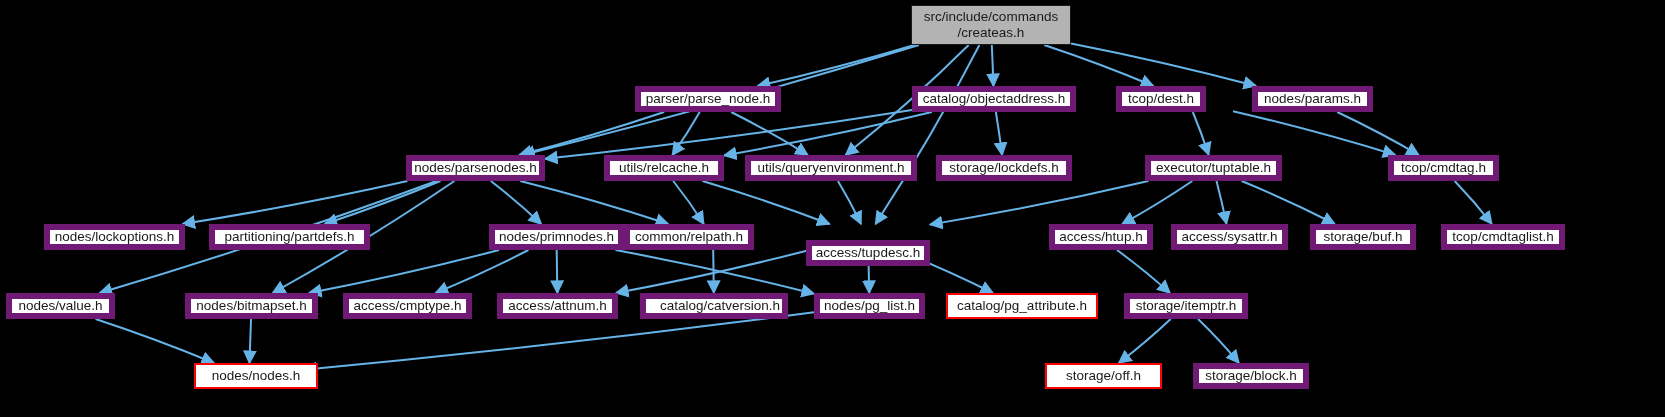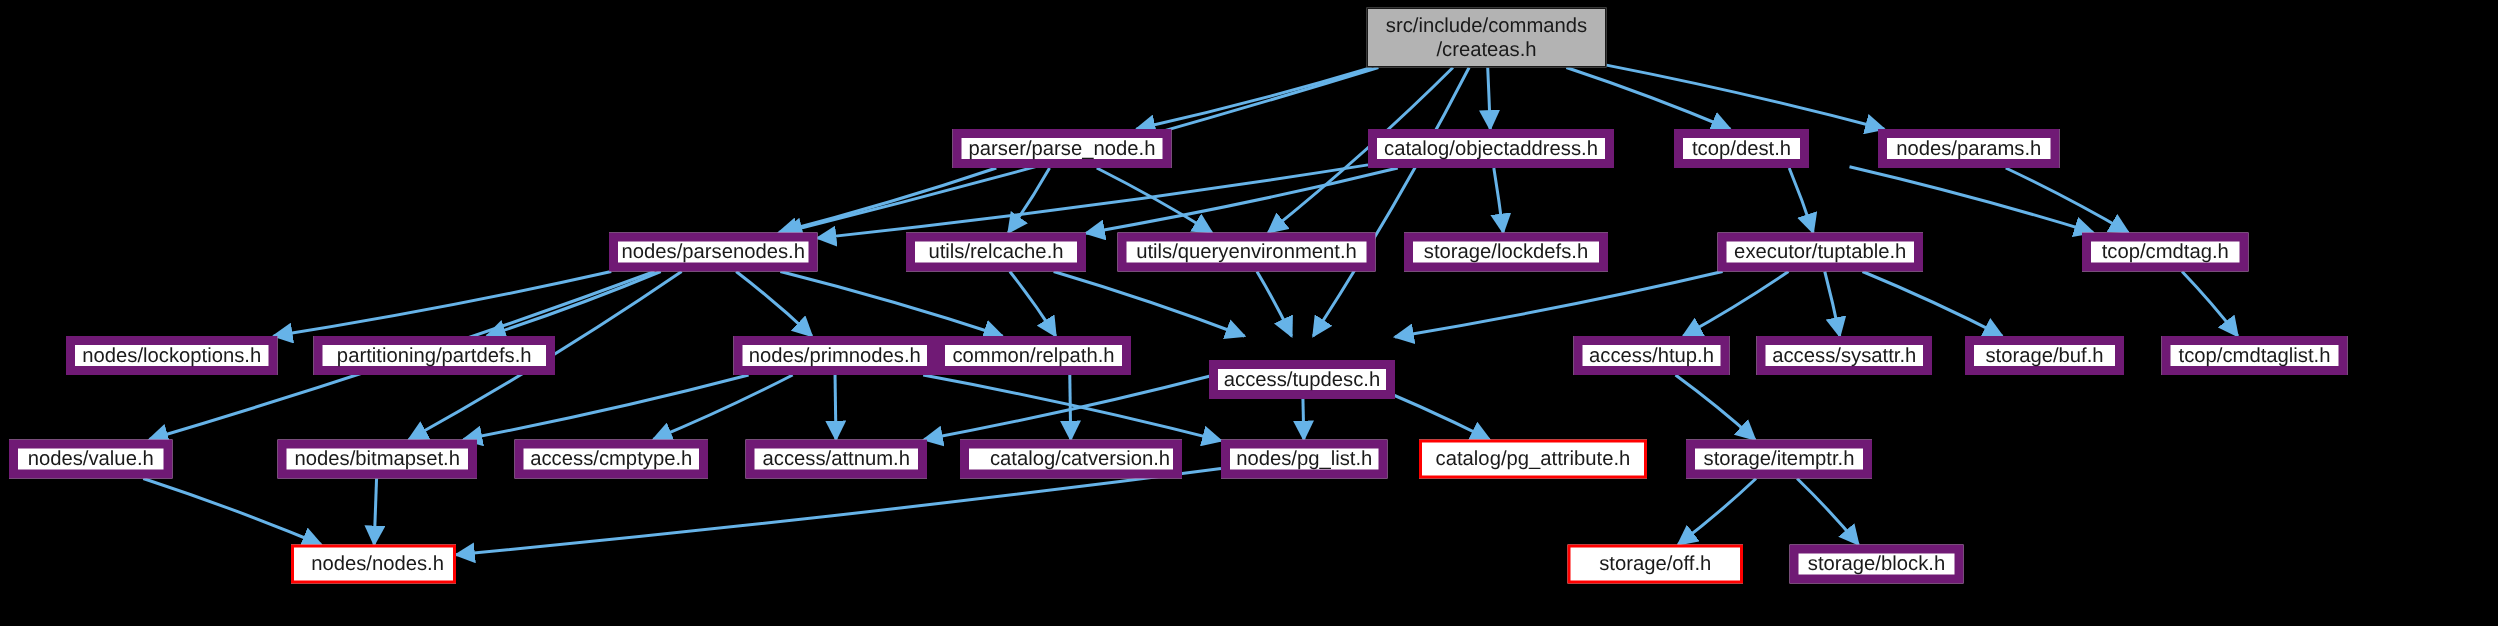--- a/index.html
+++ b/index.html
@@ -129,16 +129,16 @@
     <div class="node" style="left: 1310px; top: 224px; width: 106px; height: 26px;"><span class="node-label">storage/buf.h</span></div>
     <div class="node" style="left: 1441px; top: 224px; width: 124px; height: 26px;"><span class="node-label">tcop/cmdtaglist.h</span></div>
     <div class="node" style="left: 6px; top: 293px; width: 109px; height: 26px; text-align: center;"><span class="node-label">nodes/value.h</span></div>
     <div class="node" style="left: 185px; top: 293px; width: 133px; height: 26px;"><span class="node-label">nodes/bitmapset.h</span></div>
     <div class="node" style="left: 343px; top: 293px; width: 129px; height: 26px;"><span class="node-label">access/cmptype.h</span></div>
     <div class="node" style="left: 497px; top: 293px; width: 121px; height: 26px;"><span class="node-label">access/attnum.h</span></div>
     <div class="node" style="left: 640px; top: 293px; width: 148px; height: 26px; padding-left: 12px;"><span class="node-label">catalog/catversion.h</span></div>
     <div class="node" style="left: 814px; top: 293px; width: 111px; height: 26px;"><span class="node-label">nodes/pg_list.h</span></div>
     <div class="node highlight" style="left: 946px; top: 293px; width: 152px; height: 26px;"><span class="node-label">catalog/pg_attribute.h</span></div>
     <div class="node" style="left: 1124px; top: 293px; width: 124px; height: 26px;"><span class="node-label">storage/itemptr.h</span></div>
-    <div class="node highlight" style="left: 194px; top: 363px; width: 110px; height: 26px; justify-content: flex-end;"><span class="node-label">nodes/nodes.h</span></div>
+    <div class="node highlight" style="left: 194px; top: 363px; width: 124px; height: 26px;"><span class="node-label">nodes/nodes.h</span></div>
     <div class="node highlight" style="left: 1045px; top: 363px; width: 117px; height: 26px;"><span class="node-label">storage/off.h</span></div>
     <div class="node" style="left: 1193px; top: 363px; width: 116px; height: 26px;"><span class="node-label">storage/block.h</span></div>
   </div>
 
 </body></html>

